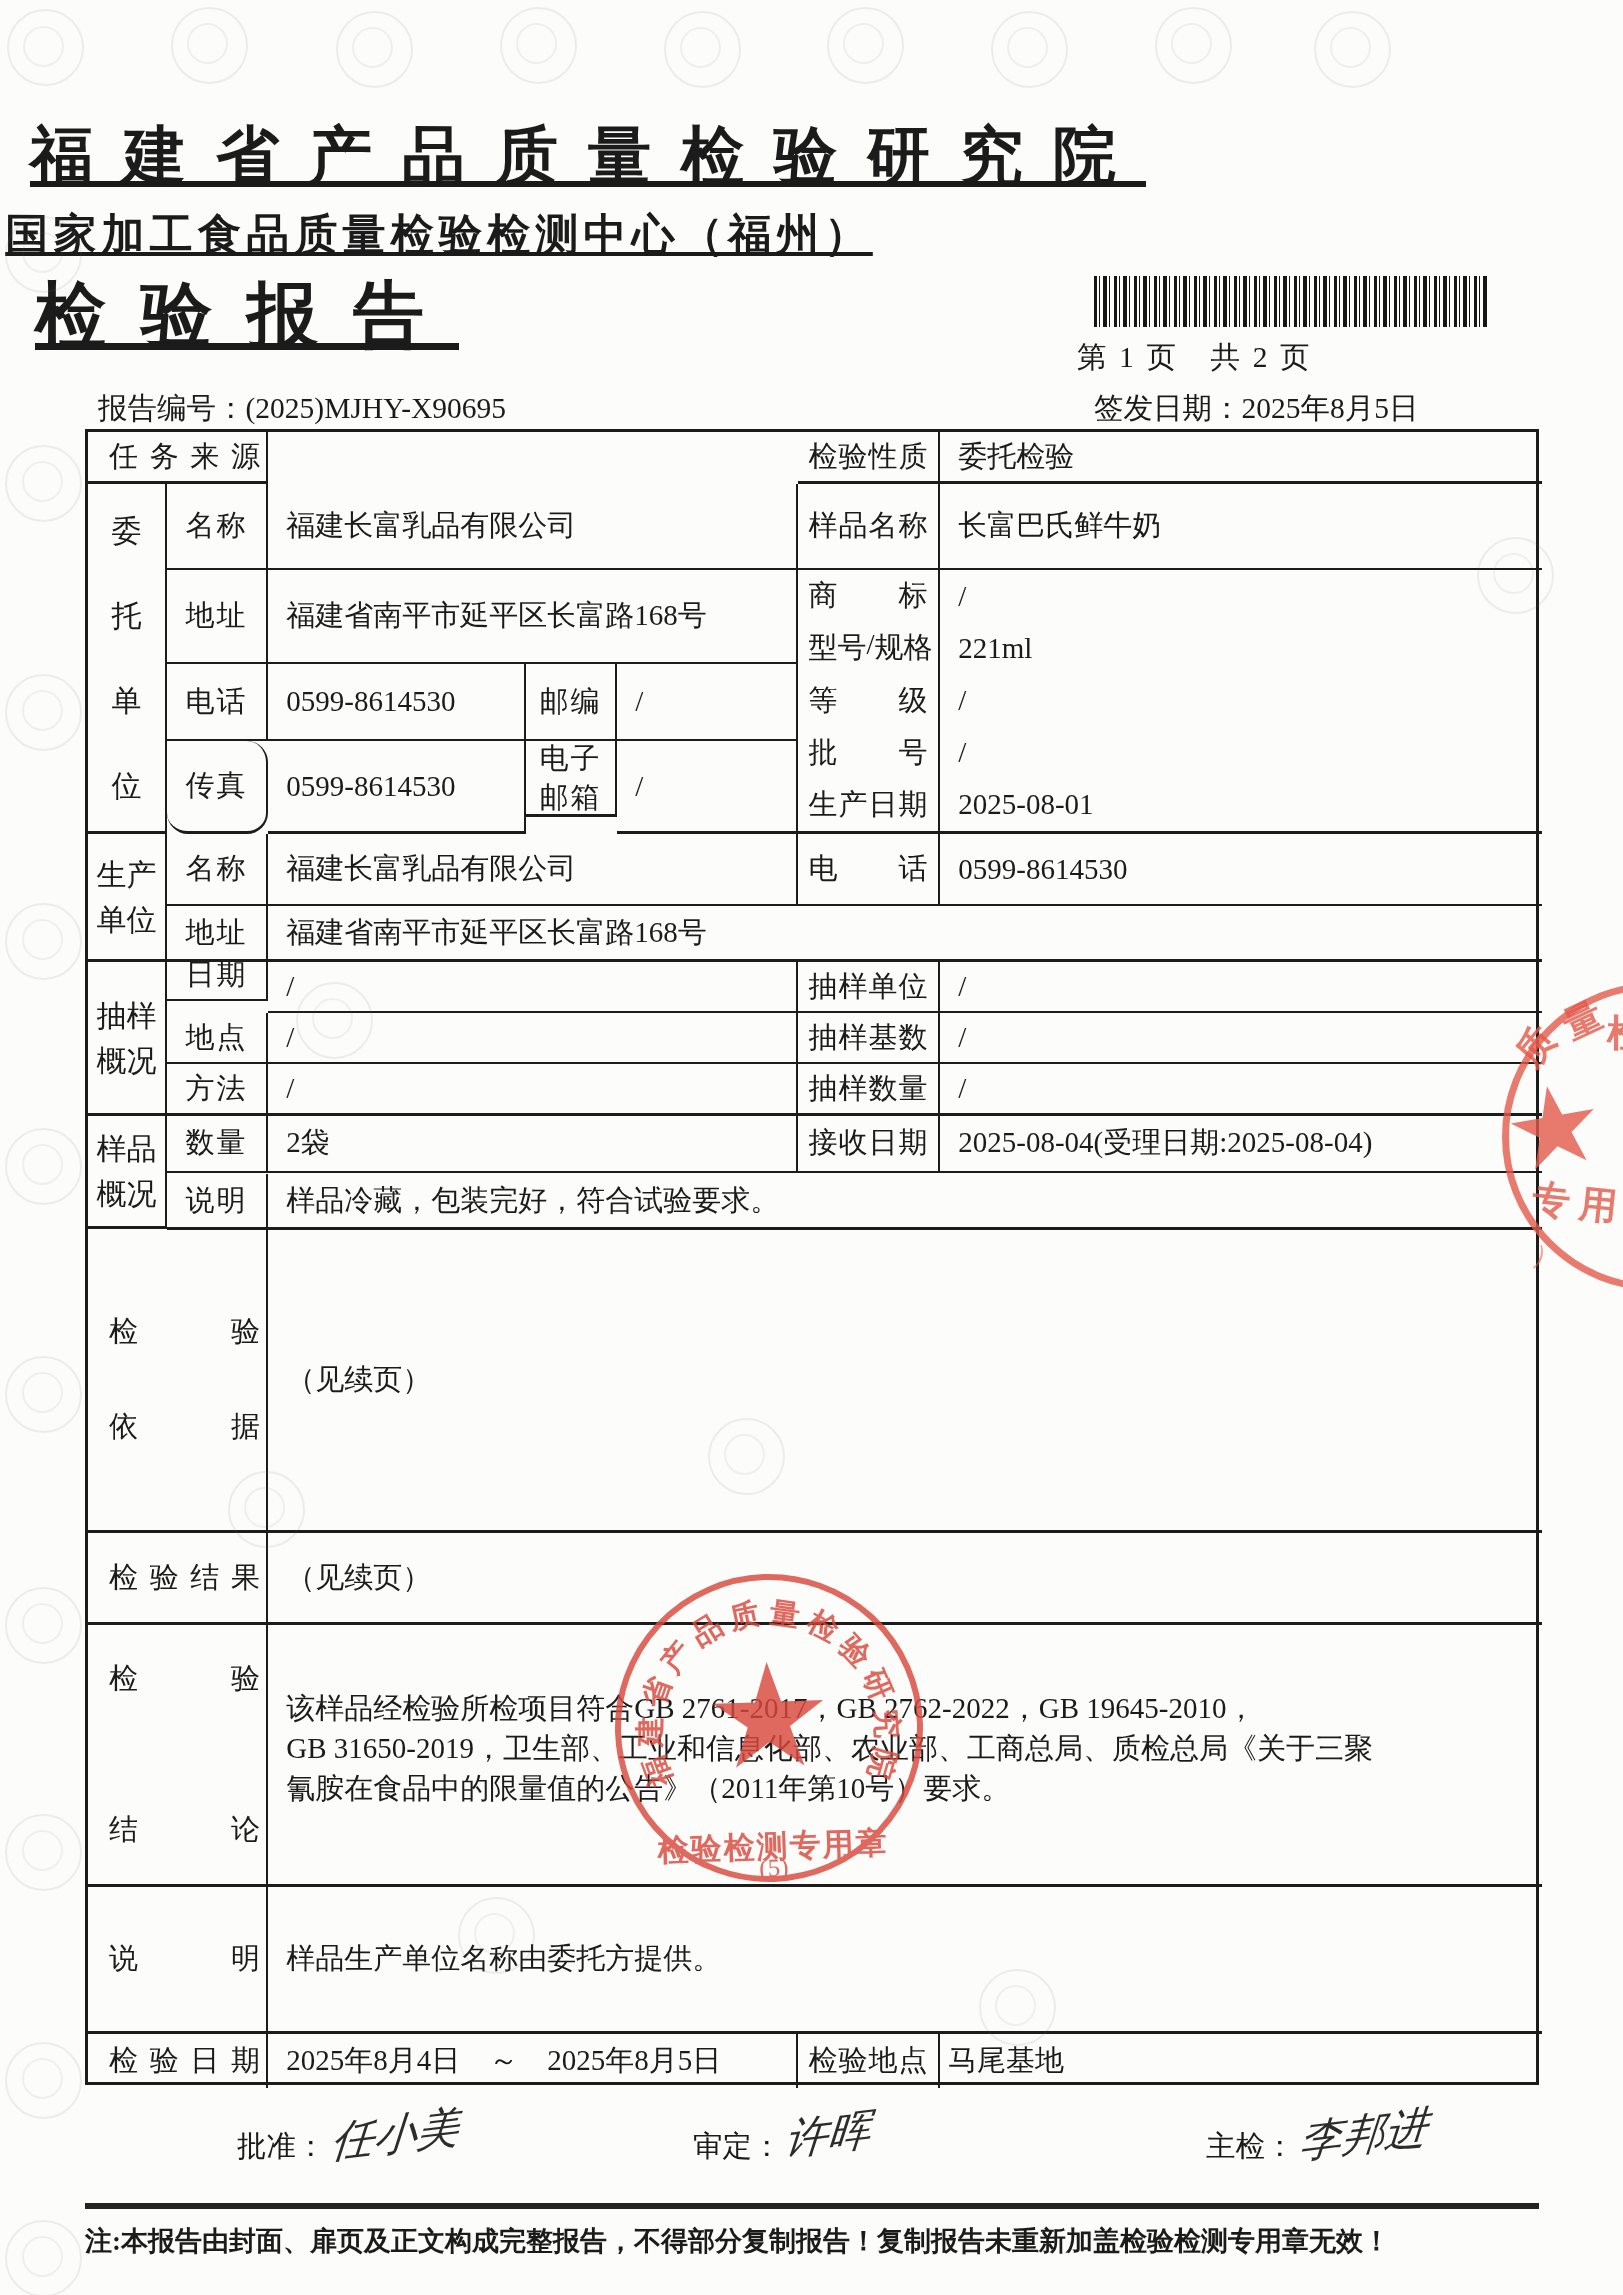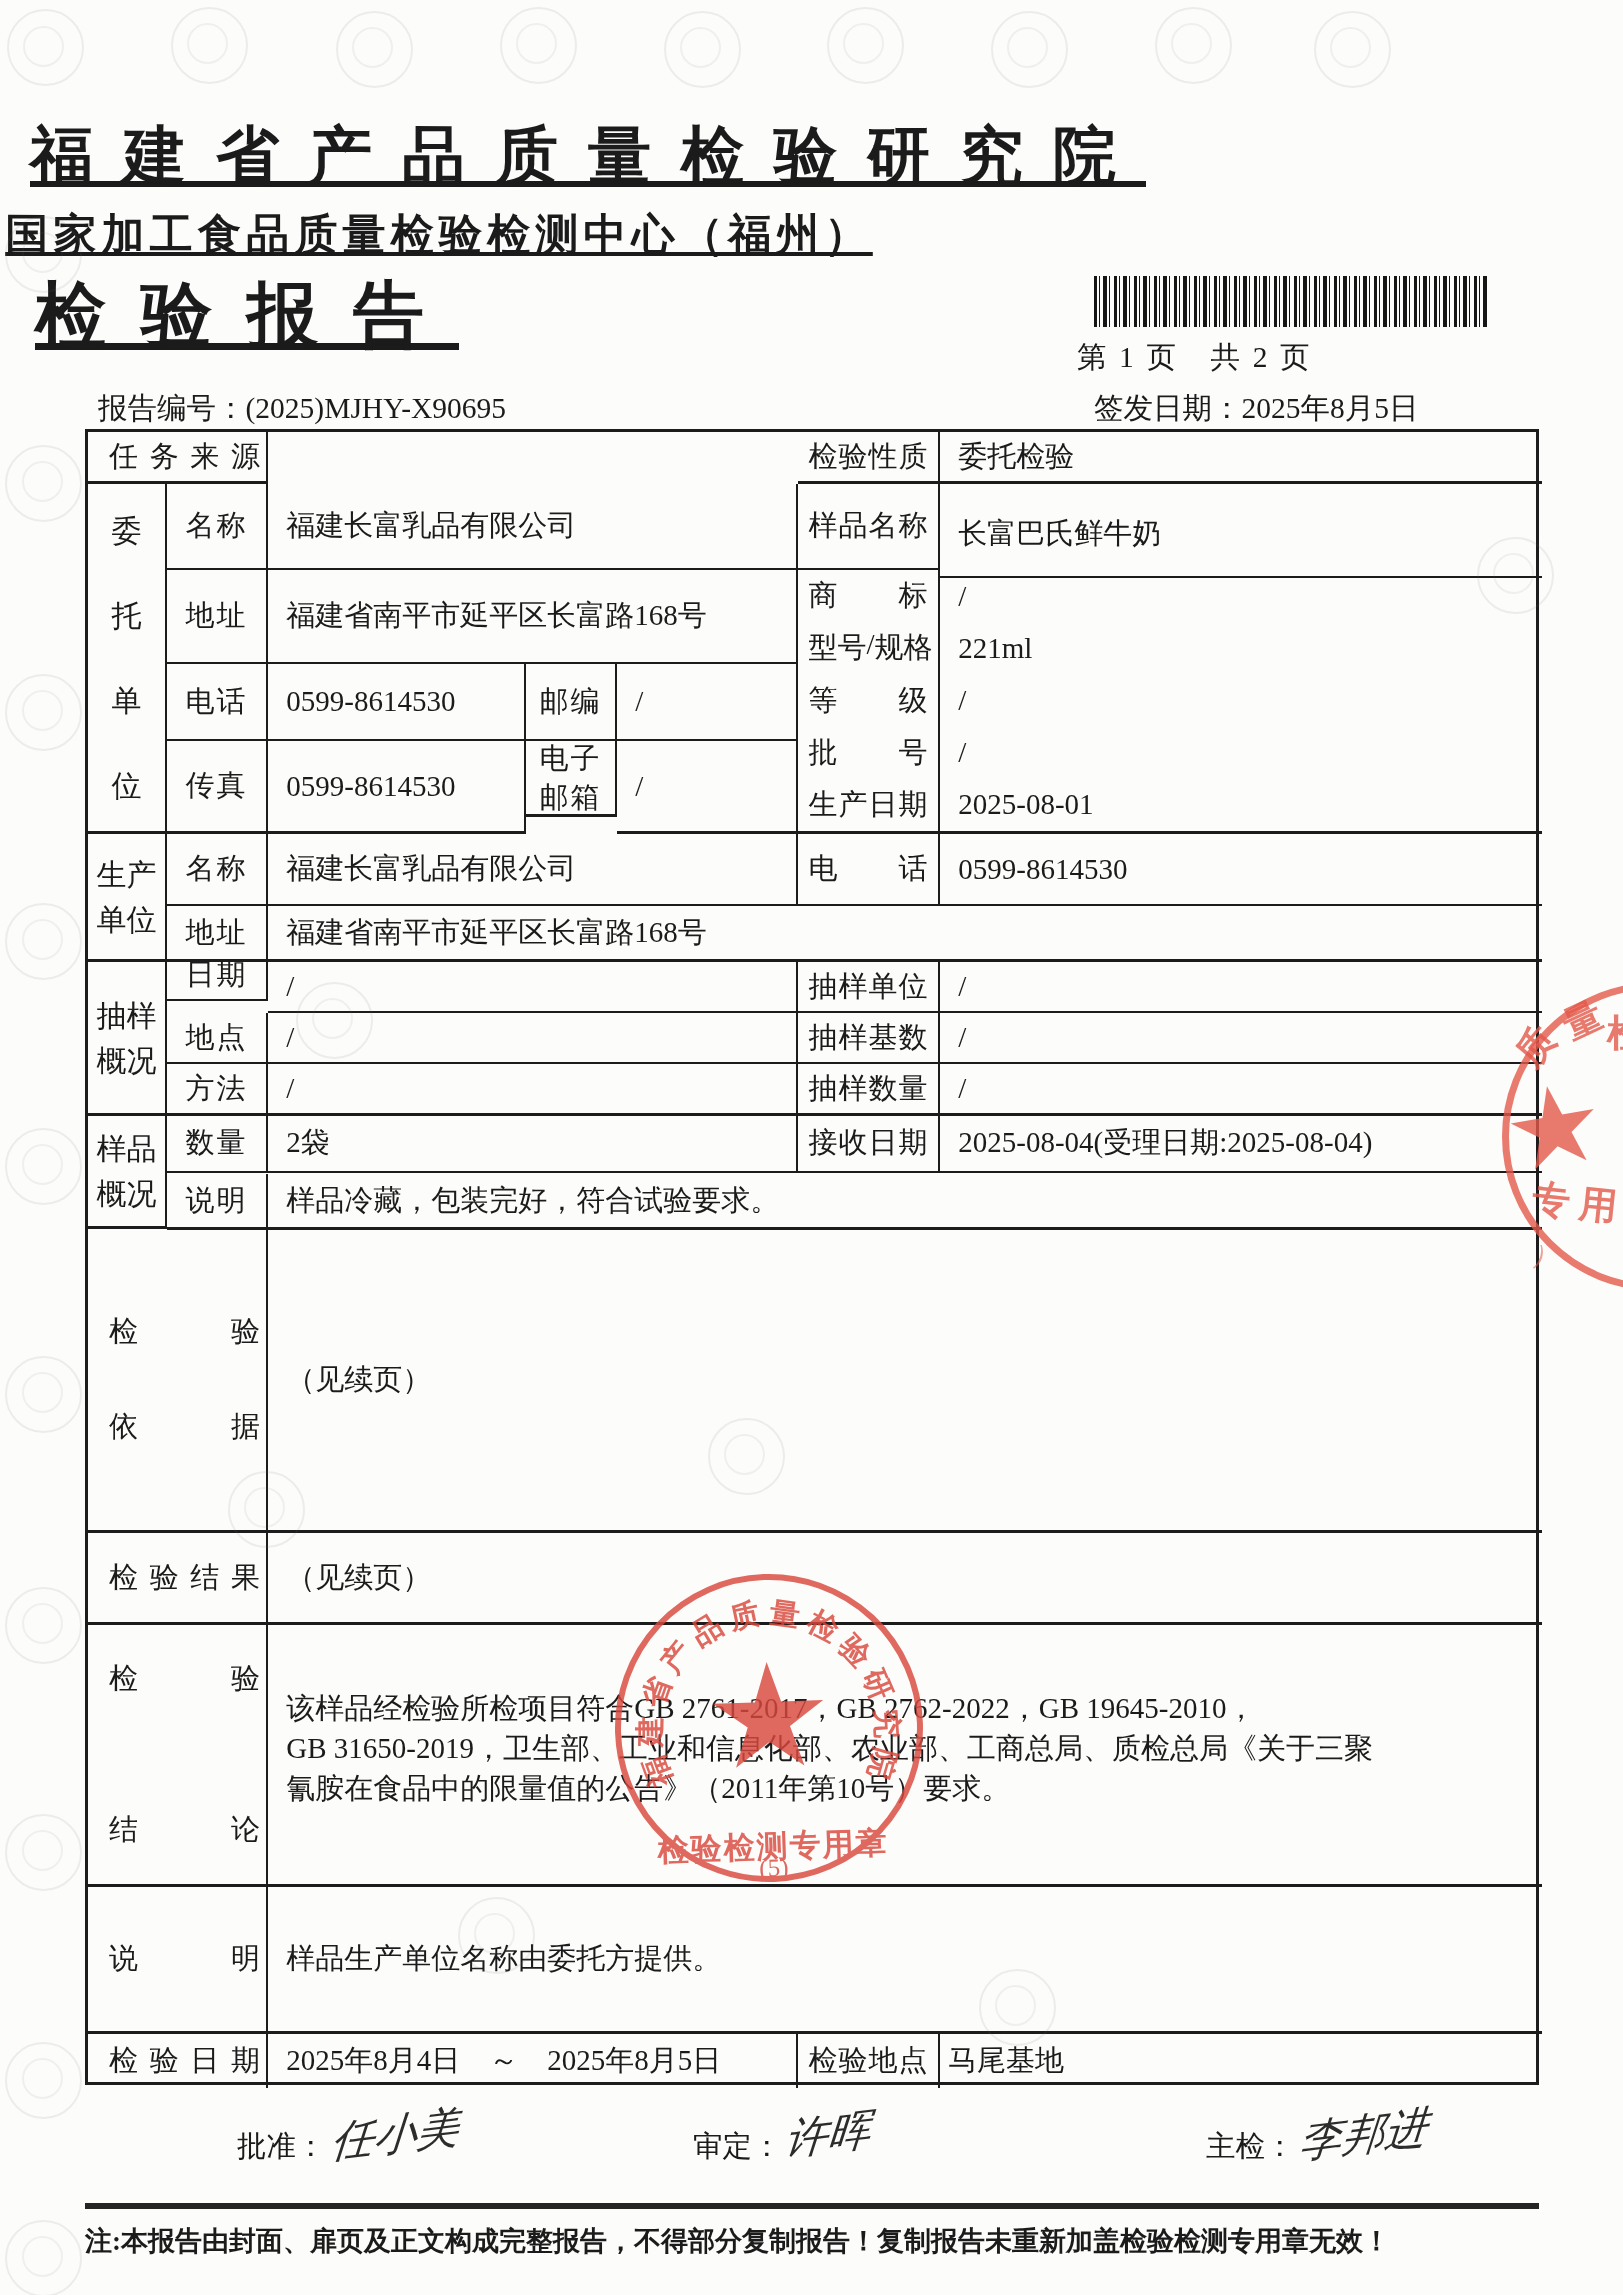--- a/index.html
+++ b/index.html
@@ -101,21 +101,21 @@
     <div class="cell br bb ctr" style="left:79px;top:52px;width:101px;height:86px;">名称</div>
     <div class="cell br bb pl" style="left:180px;top:52px;width:530px;height:86px;">福建长富乳品有限公司</div>
     <div class="cell br bb" style="left:710px;top:52px;width:142px;height:86px;">
         <div class="spread rlab">
           <span>样</span>
           <span>品</span>
           <span>名</span>
           <span>称</span>
         </div>
       </div>
-    <div class="cell bb pl" style="left:852px;top:60px;width:602px;height:86px;">长富巴氏鲜牛奶</div>
+    <div class="cell bb pl" style="left:852px;top:52px;width:602px;height:86px;">长富巴氏鲜牛奶</div>
 
     <div class="cell br bb ctr" style="left:79px;top:138px;width:101px;height:94px;">地址</div>
     <div class="cell br bb pl" style="left:180px;top:138px;width:530px;height:94px;">福建省南平市延平区长富路168号</div>
 
     <div class="cell bbs pairs" style="left:710px;top:138px;width:744px;height:264px;">
       <div class="pair">
           <div class="plab">
             <div class="spread rlab">
               <span>商</span>
               <span>标</span>
@@ -164,21 +164,21 @@
           </div>
           <div class="pval">2025-08-01</div>
         </div>
     </div>
 
     <div class="cell br bb ctr" style="left:79px;top:232px;width:101px;height:77px;">电话</div>
     <div class="cell br bb pl" style="left:180px;top:232px;width:258px;height:77px;">0599-8614530</div>
     <div class="cell br bb ctr" style="left:438px;top:232px;width:91px;height:77px;">邮编</div>
     <div class="cell br bb pl" style="left:529px;top:232px;width:181px;height:77px;">/</div>
 
-    <div class="cell br bbs ctr" style="left:79px;top:309px;width:101px;height:93px;">传真</div>
+    <div class="cell br bbs ctr" style="left:79px;top:309px;width:101px;height:93px;border-radius:21px;">传真</div>
     <div class="cell br bbs pl" style="left:180px;top:309px;width:258px;height:93px;">0599-8614530</div>
     <div class="cell br bbs ctr" style="left:438px;top:309px;width:91px;height:76px;">
         <div class="wrap2">电子邮箱</div>
       </div>
     <div class="cell br bbs pl" style="left:529px;top:309px;width:181px;height:93px;">/</div>
 
     <div class="cell br bbs" style="left:0;top:402px;width:79px;height:128px;">
         <div class="vhead2">生产单位</div>
       </div>
     <div class="cell br bb ctr" style="left:79px;top:402px;width:101px;height:72px;">名称</div>

